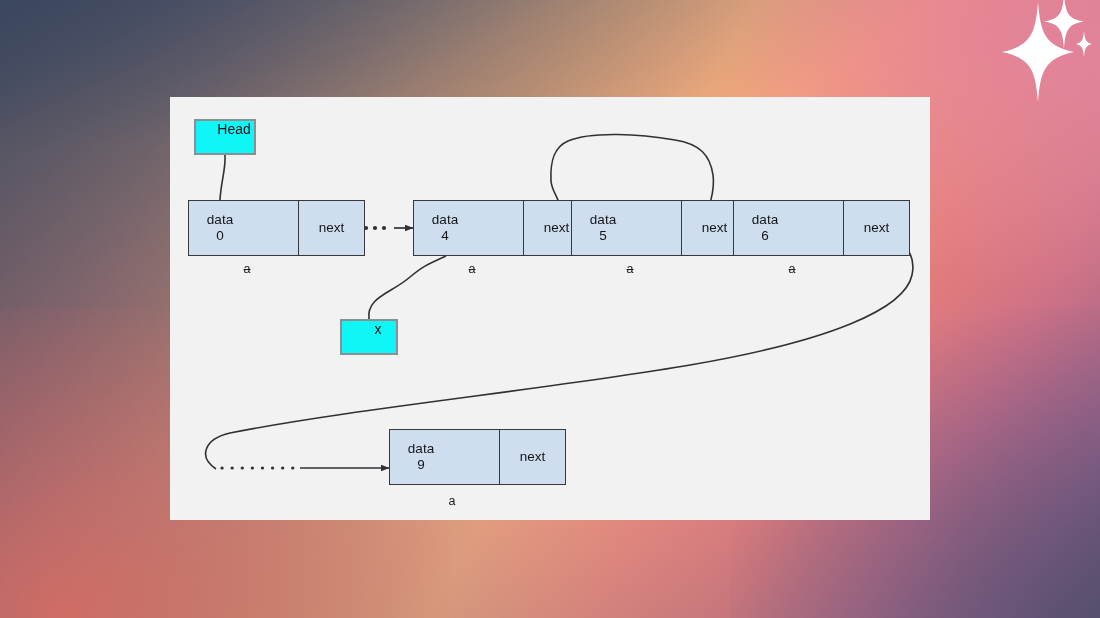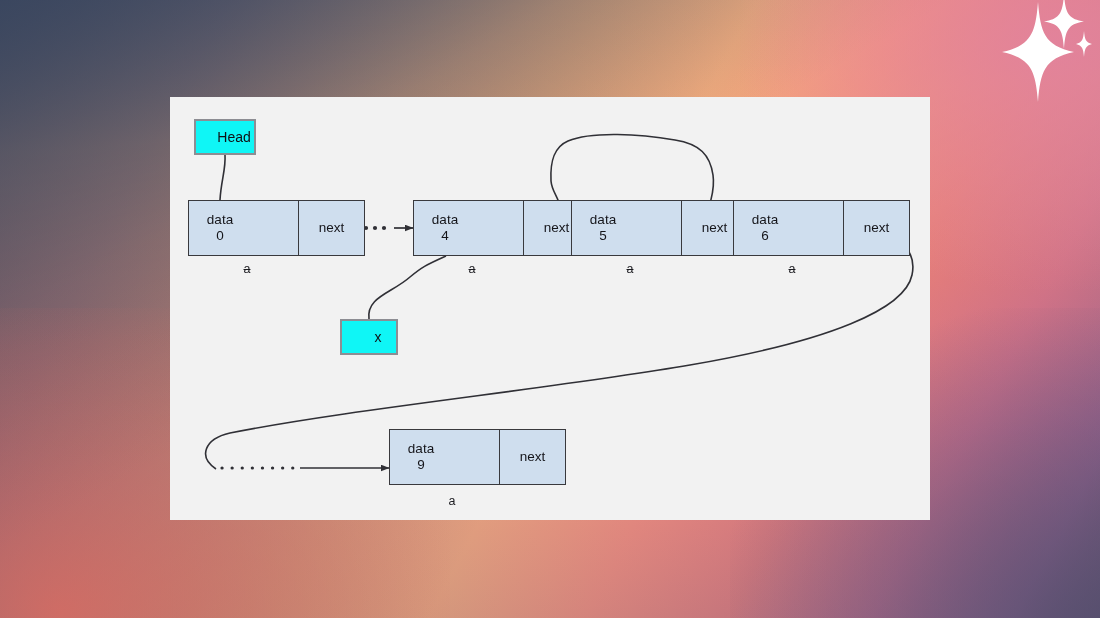--- a/index.html
+++ b/index.html
@@ -128,21 +128,21 @@
   .cell-next {
     width: 66px;
     border-left: 1.6px solid #39393d;
     margin-left: 47px;
   }
 
   
   .ptr-box {
     position: absolute;
     display: flex;
-    align-items: center;
+    align-items: flex-start;
     justify-content: center;
     background: #0ff6f6;
     border: 2px solid #8d8d93;
     box-sizing: border-box;
     font-size: 14px;
     color: #101015;
     padding-left: 18px;
   }
 
   

